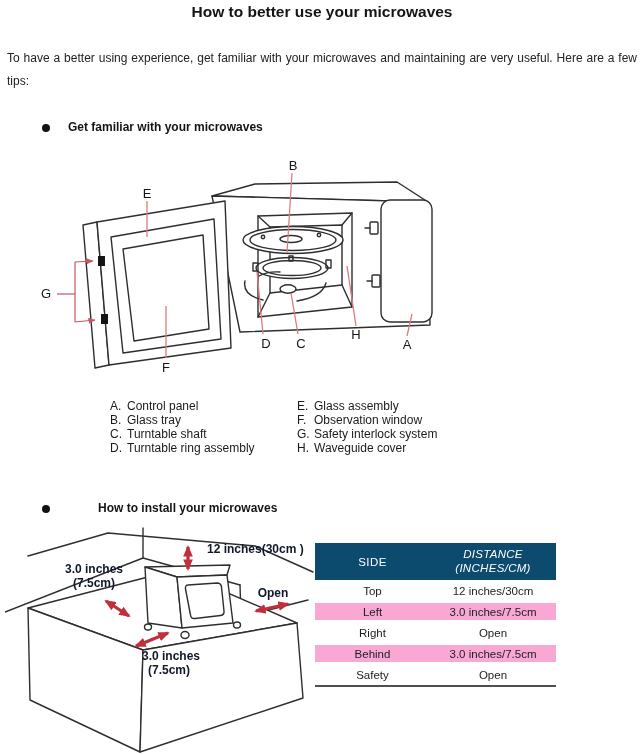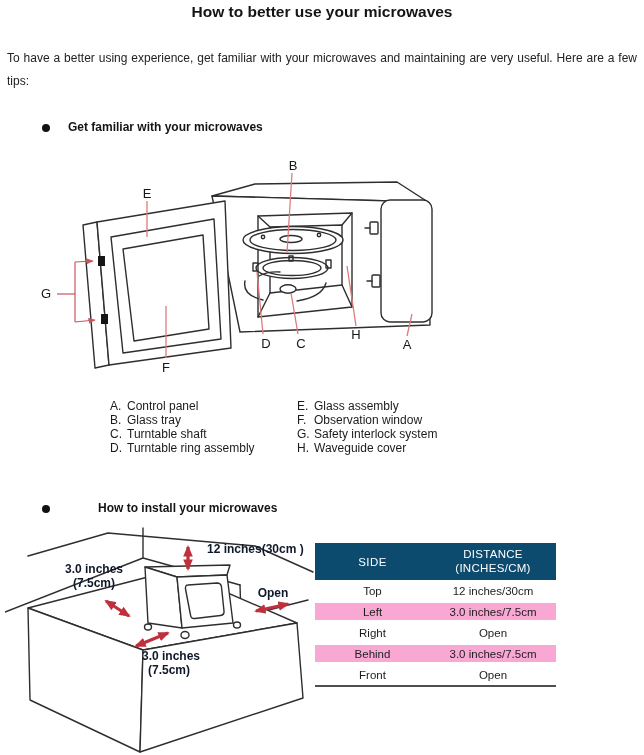--- a/index.html
+++ b/index.html
@@ -34,21 +34,21 @@
   #il-top{left:202px;top:23px;white-space:nowrap;}
   #il-left{left:53px;top:43px;width:72px;text-align:center;}
   #il-open{left:242px;top:67px;width:52px;text-align:center;}
   #il-front{left:137px;top:130px;width:80px;}
   #il-front .l2{padding-left:6px;}
 
   .ctable{position:absolute;left:315px;top:543px;width:241px;font-size:11.5px;}
   .ct-header{display:flex;height:37px;background:#0c4a6e;color:#ffffff;}
   .ct-h1{width:115px;display:flex;align-items:center;justify-content:center;letter-spacing:.4px;}
   .ct-h2{width:126px;display:flex;flex-direction:column;align-items:center;justify-content:center;
-         line-height:13.5px;letter-spacing:.3px;}
+         line-height:13.5px;letter-spacing:.3px;font-style:italic;}
   .ct-row{display:flex;height:21px;align-items:center;color:#1d1d1d;box-sizing:border-box;}
   .ct-row.alt{background:#f9a8d4;border-top:2px solid #fff;border-bottom:2px solid #fff;}
   .ct-c1{width:115px;text-align:center;}
   .ct-c2{width:126px;text-align:center;}
   .ct-bottom{height:0;border-bottom:2px solid #4f4f4f;}
 
   svg{display:block;}
 </style>
 </head>
 <body>
@@ -241,19 +241,19 @@
     </div>
     <div class="ct-row">
       <div class="ct-c1">Right</div>
       <div class="ct-c2">Open</div>
     </div>
     <div class="ct-row alt">
       <div class="ct-c1">Behind</div>
       <div class="ct-c2">3.0 inches/7.5cm</div>
     </div>
     <div class="ct-row">
-      <div class="ct-c1">Front</div>
+      <div class="ct-c1">Safety</div>
       <div class="ct-c2">Open</div>
     </div>
     <div class="ct-bottom"></div>
   </div>
 
 </div>
 
 </body></html>

